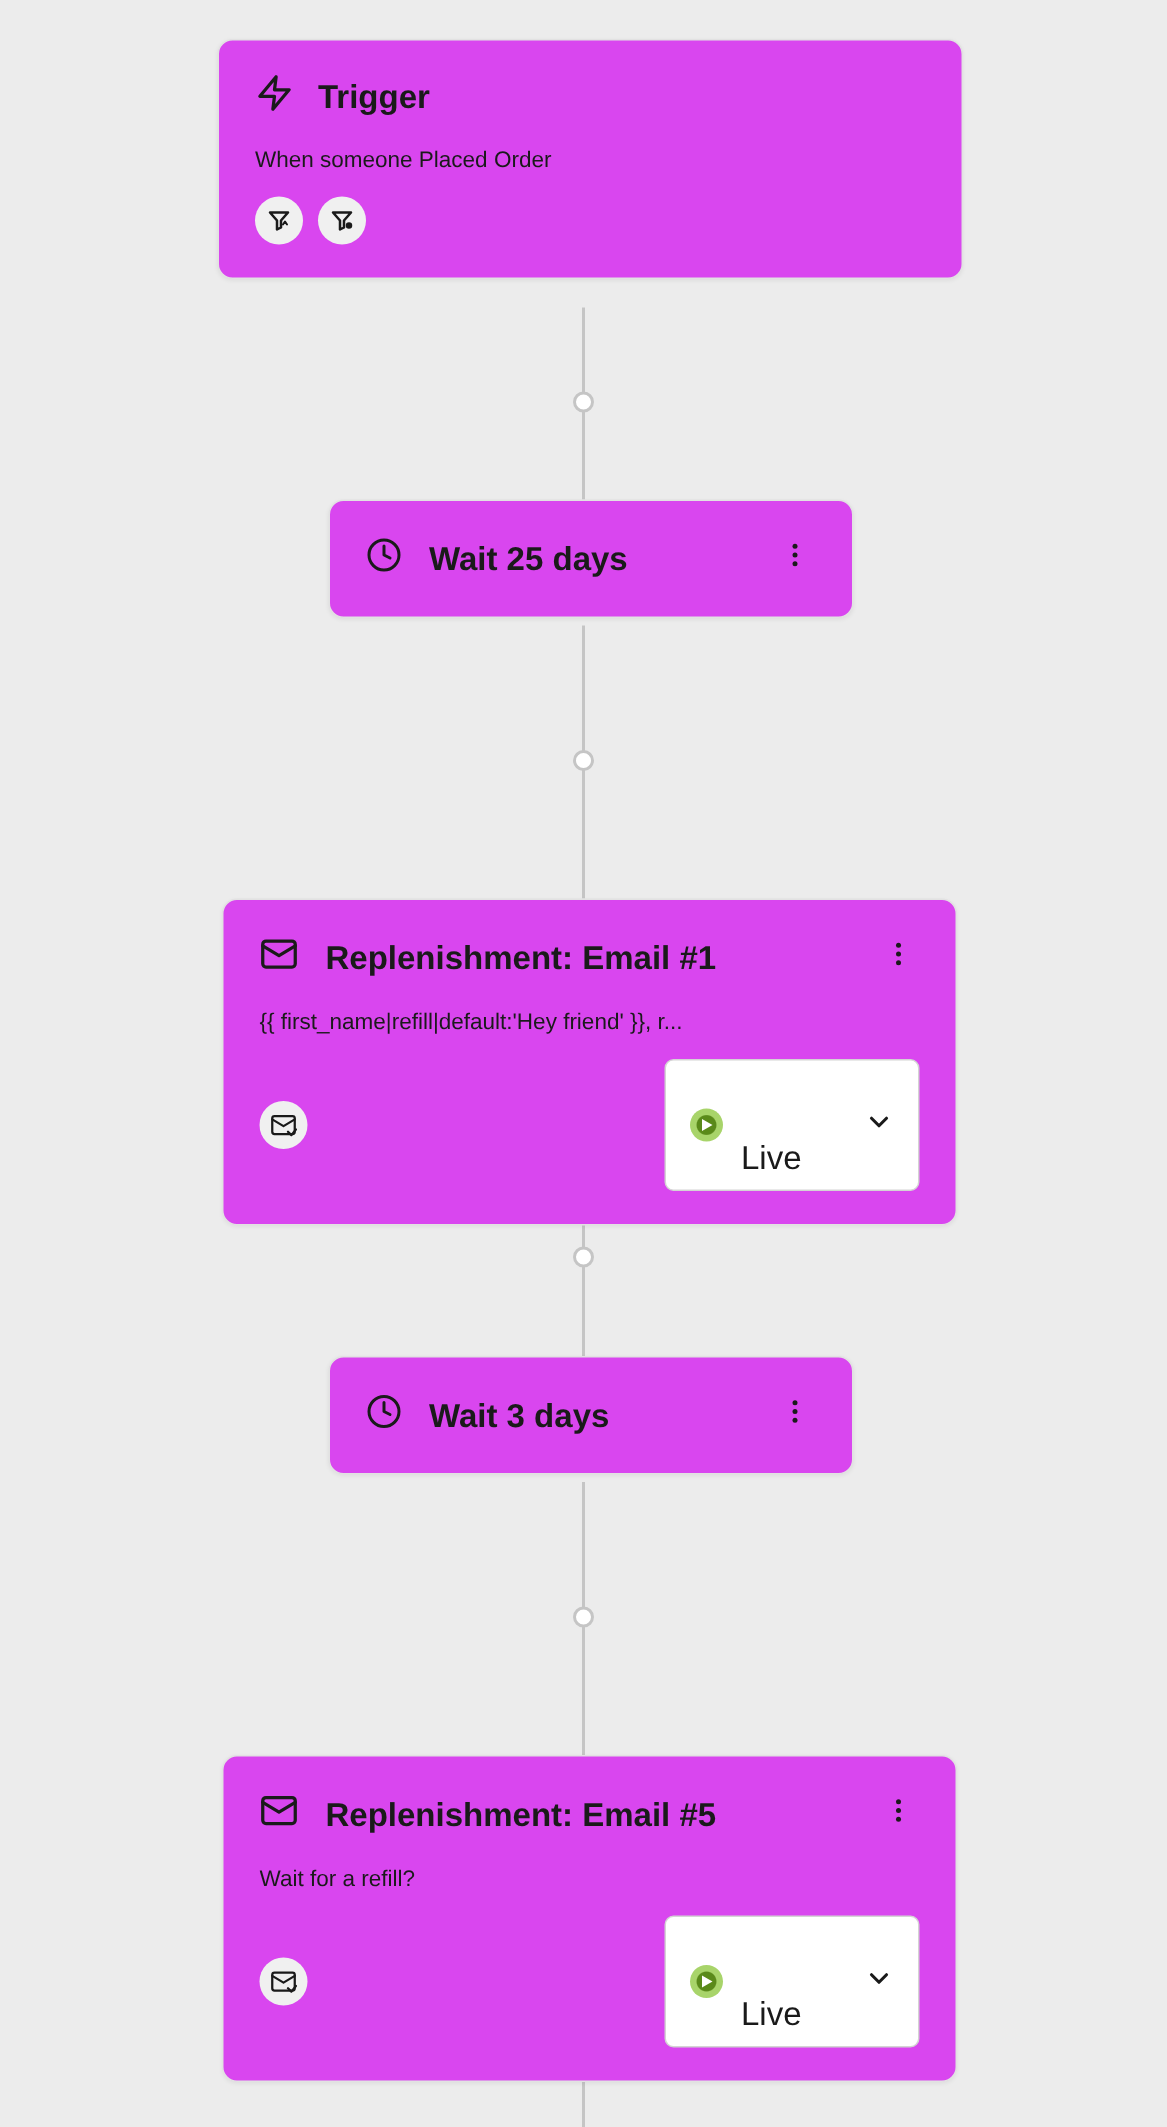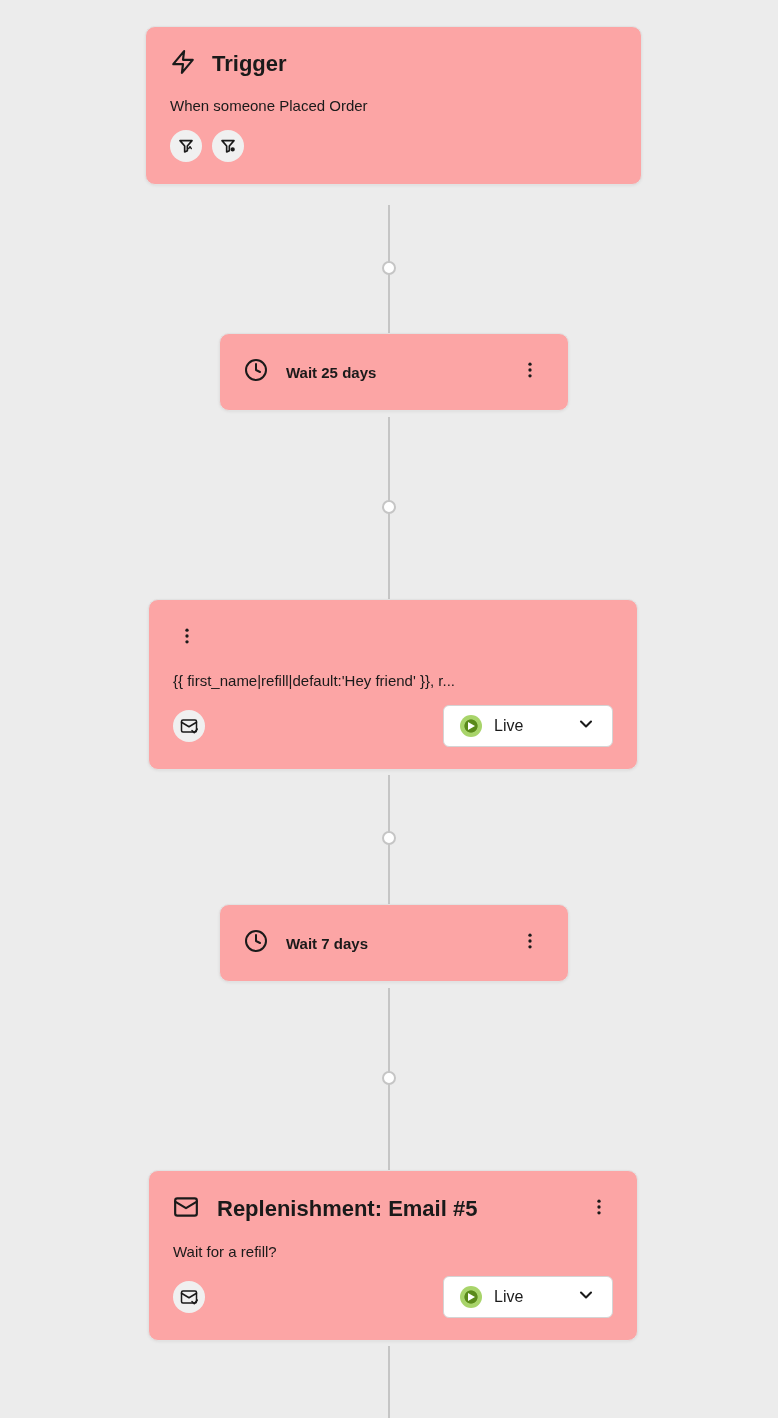--- a/index.html
+++ b/index.html
@@ -28,21 +28,21 @@
     left: 50%;
     width: 14px;
     height: 14px;
     background: #fff;
     border: 2px solid #c5c5c5;
     border-radius: 50%;
     transform: translate(-50%, -50%);
   }
   .card {
     position: absolute;
-    background: #fca5a5;
+    background: #d946ef;
     border: 1px solid #e2e2e2;
     border-radius: 10px;
     box-shadow: 0 1px 3px rgba(0,0,0,0.06);
     padding: 22px 24px;
   }
   .card-header {
     display: flex;
     align-items: center;
     gap: 16px;
   }
@@ -53,21 +53,21 @@
     display: flex;
     align-items: center;
     gap: 18px;
   }
   .card-title {
     font-size: 22px;
     font-weight: 700;
     color: #1a1a1a;
   }
   .card-wait-title {
-    font-size: 15px;
+    font-size: 22px;
     font-weight: 700;
     color: #1a1a1a;
   }
   .card-desc {
     margin-top: 18px;
     font-size: 15px;
     color: #1a1a1a;
     white-space: nowrap;
     overflow: hidden;
     text-overflow: ellipsis;
@@ -103,23 +103,24 @@
     cursor: pointer;
     min-width: 170px;
     justify-content: space-between;
   }
   .status-left {
     display: flex;
     align-items: center;
     gap: 12px;
   }
   .status-label {
-    font-size: 16px;
+    font-size: 22px;
     color: #1a1a1a;
     font-weight: 500;
+    margin-top: 44px;
   }
   .live-dot {
     width: 22px;
     height: 22px;
     border-radius: 50%;
     background: radial-gradient(circle, #5a8a1a 0%, #5a8a1a 40%, #a8d46a 45%, #a8d46a 100%);
     position: relative;
     display: flex;
     align-items: center;
     justify-content: center;
@@ -206,20 +207,29 @@
             <circle cx="12" cy="5" r="2"></circle>
             <circle cx="12" cy="12" r="2"></circle>
             <circle cx="12" cy="19" r="2"></circle>
           </svg>
       </span>
     </div>
   </div>
 
   <div class="card" id="email1-card">
     <div class="card-header with-menu">
+      <div class="left">
+        <span>
+          <svg width="26" height="26" viewBox="0 0 24 24" fill="none" stroke="#1a1a1a" stroke-width="2" stroke-linecap="round" stroke-linejoin="round">
+              <rect x="2" y="4" width="20" height="16" rx="2"></rect>
+              <polyline points="2 7 12 13 22 7"></polyline>
+            </svg>
+        </span>
+        <span class="card-title">Replenishment: Email #1</span>
+      </div>
       <span class="menu-dots">
         <svg width="20" height="20" viewBox="0 0 24 24" fill="#1a1a1a">
             <circle cx="12" cy="5" r="2"></circle>
             <circle cx="12" cy="12" r="2"></circle>
             <circle cx="12" cy="19" r="2"></circle>
           </svg>
       </span>
     </div>
     <div class="card-desc">{{ first_name|refill|default:'Hey friend' }}, r...</div>
     <div class="card-footer">
@@ -250,21 +260,21 @@
 
   <div class="card" id="wait2-card">
     <div class="card-header with-menu">
       <div class="left">
         <span>
           <svg width="24" height="24" viewBox="0 0 24 24" fill="none" stroke="#1a1a1a" stroke-width="2" stroke-linecap="round" stroke-linejoin="round">
               <circle cx="12" cy="12" r="10"></circle>
               <polyline points="12 6 12 12 16 14"></polyline>
             </svg>
         </span>
-        <span class="card-wait-title">Wait 7 days</span>
+        <span class="card-wait-title">Wait 3 days</span>
       </div>
       <span class="menu-dots">
         <svg width="20" height="20" viewBox="0 0 24 24" fill="#1a1a1a">
             <circle cx="12" cy="5" r="2"></circle>
             <circle cx="12" cy="12" r="2"></circle>
             <circle cx="12" cy="19" r="2"></circle>
           </svg>
       </span>
     </div>
   </div>

